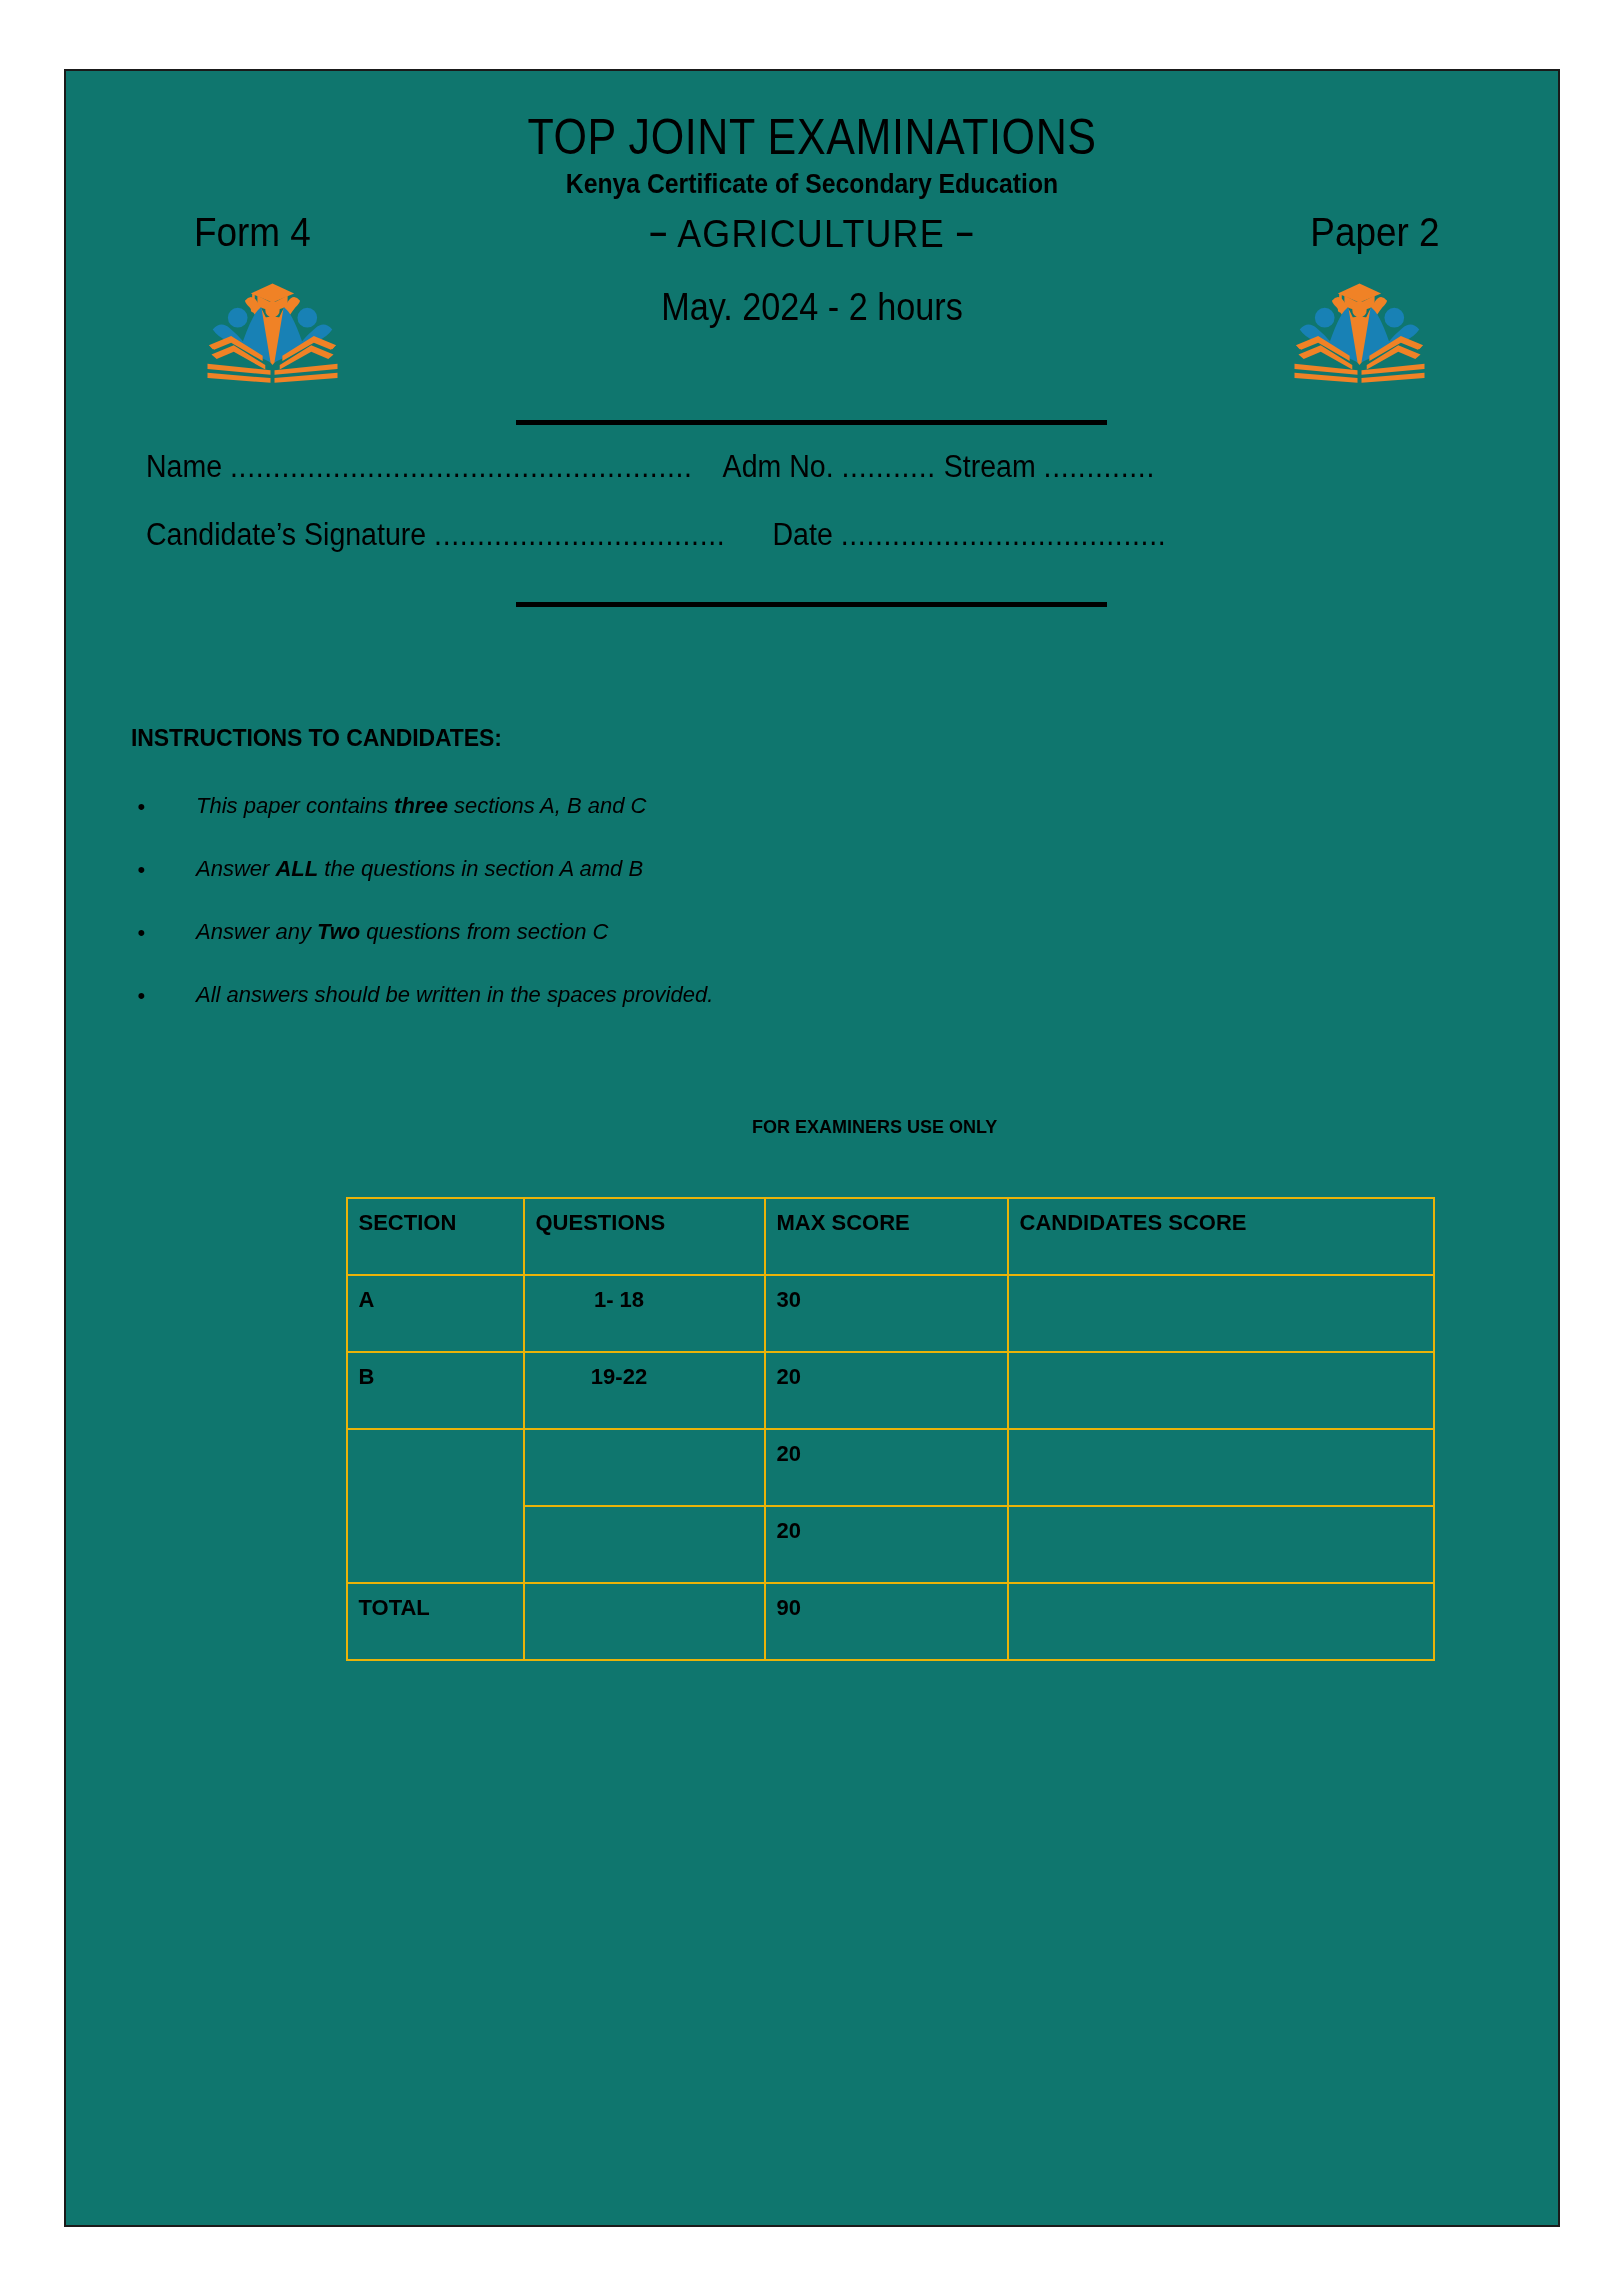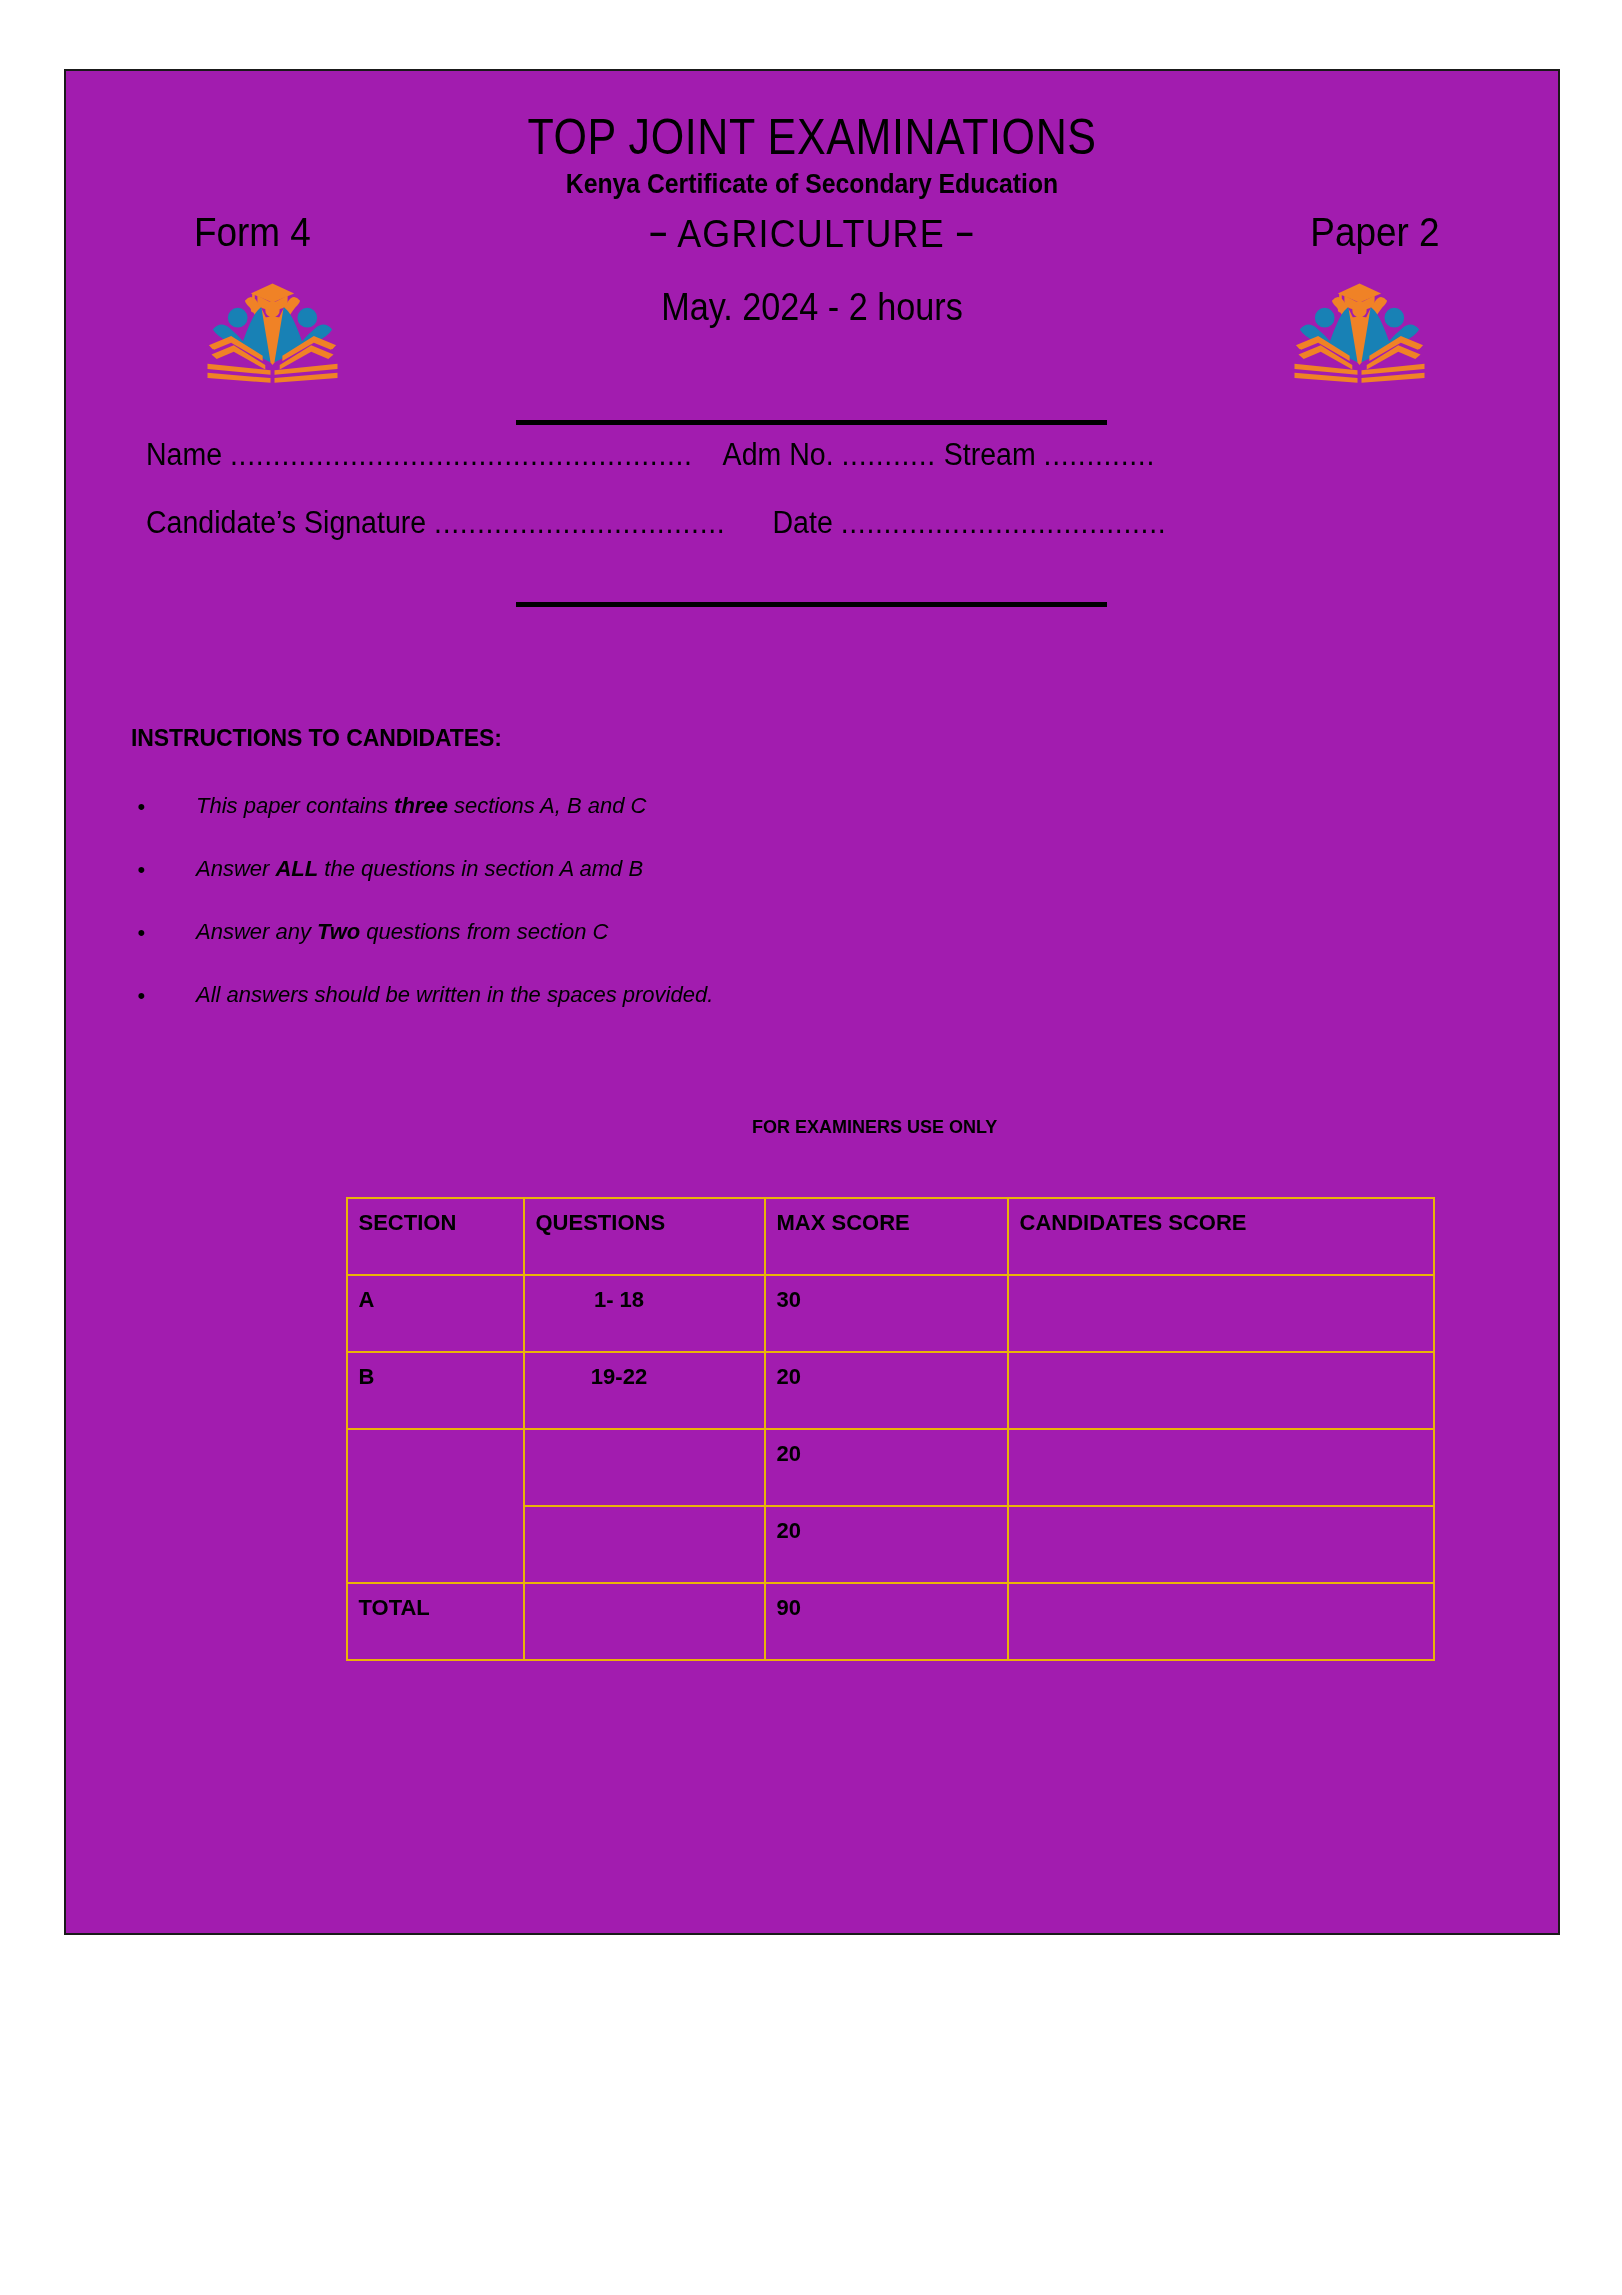--- a/index.html
+++ b/index.html
@@ -16,23 +16,23 @@
     position: relative;
     overflow: hidden;
   }
 
   
   .page-frame {
     position: absolute;
     left: 64px;
     top: 69px;
     width: 1496px;
-    height: 1866px;
+    height: 2158px;
     border: 2.6px solid #1a1a1a;
-    background: #a21caf;
+    background: #0f766e;
   }
 
   .page-inner {
     position: relative;
     width: 100%;
     height: 100%;
   }
 
   
   .header {
@@ -142,21 +142,21 @@
     left: 450px;
     width: 591px;
   }
   .hrule-top { top: 349px; }
   .hrule-bottom { top: 531px; }
 
   
   .details {
     position: absolute;
     left: 0;
-    top: 368px;
+    top: 380px;
     width: 100%;
   }
   .detail-row {
     font-size: 31px;
     line-height: 1.0;
     white-space: nowrap;
     transform: scaleX(0.92);
     transform-origin: left center;
   }
   .detail-row.r1 { margin-left: 80px; }

